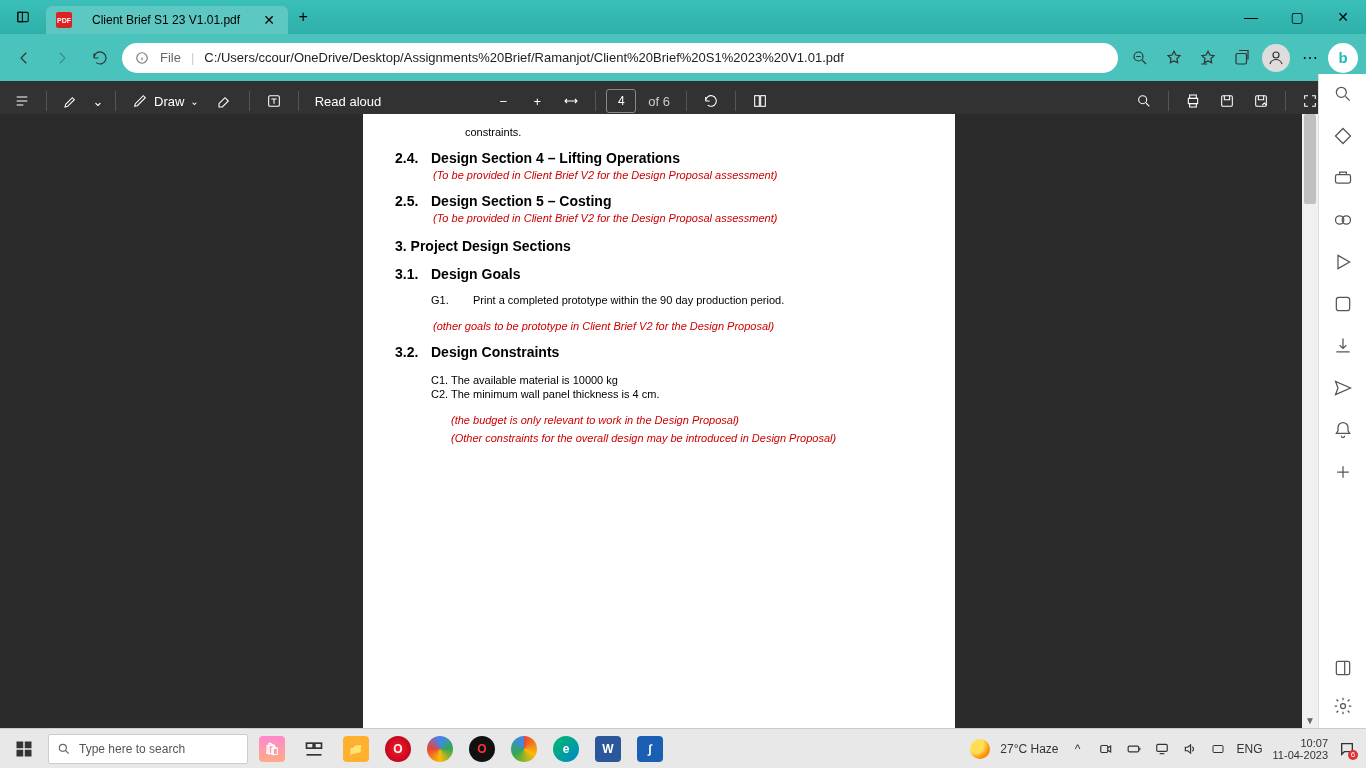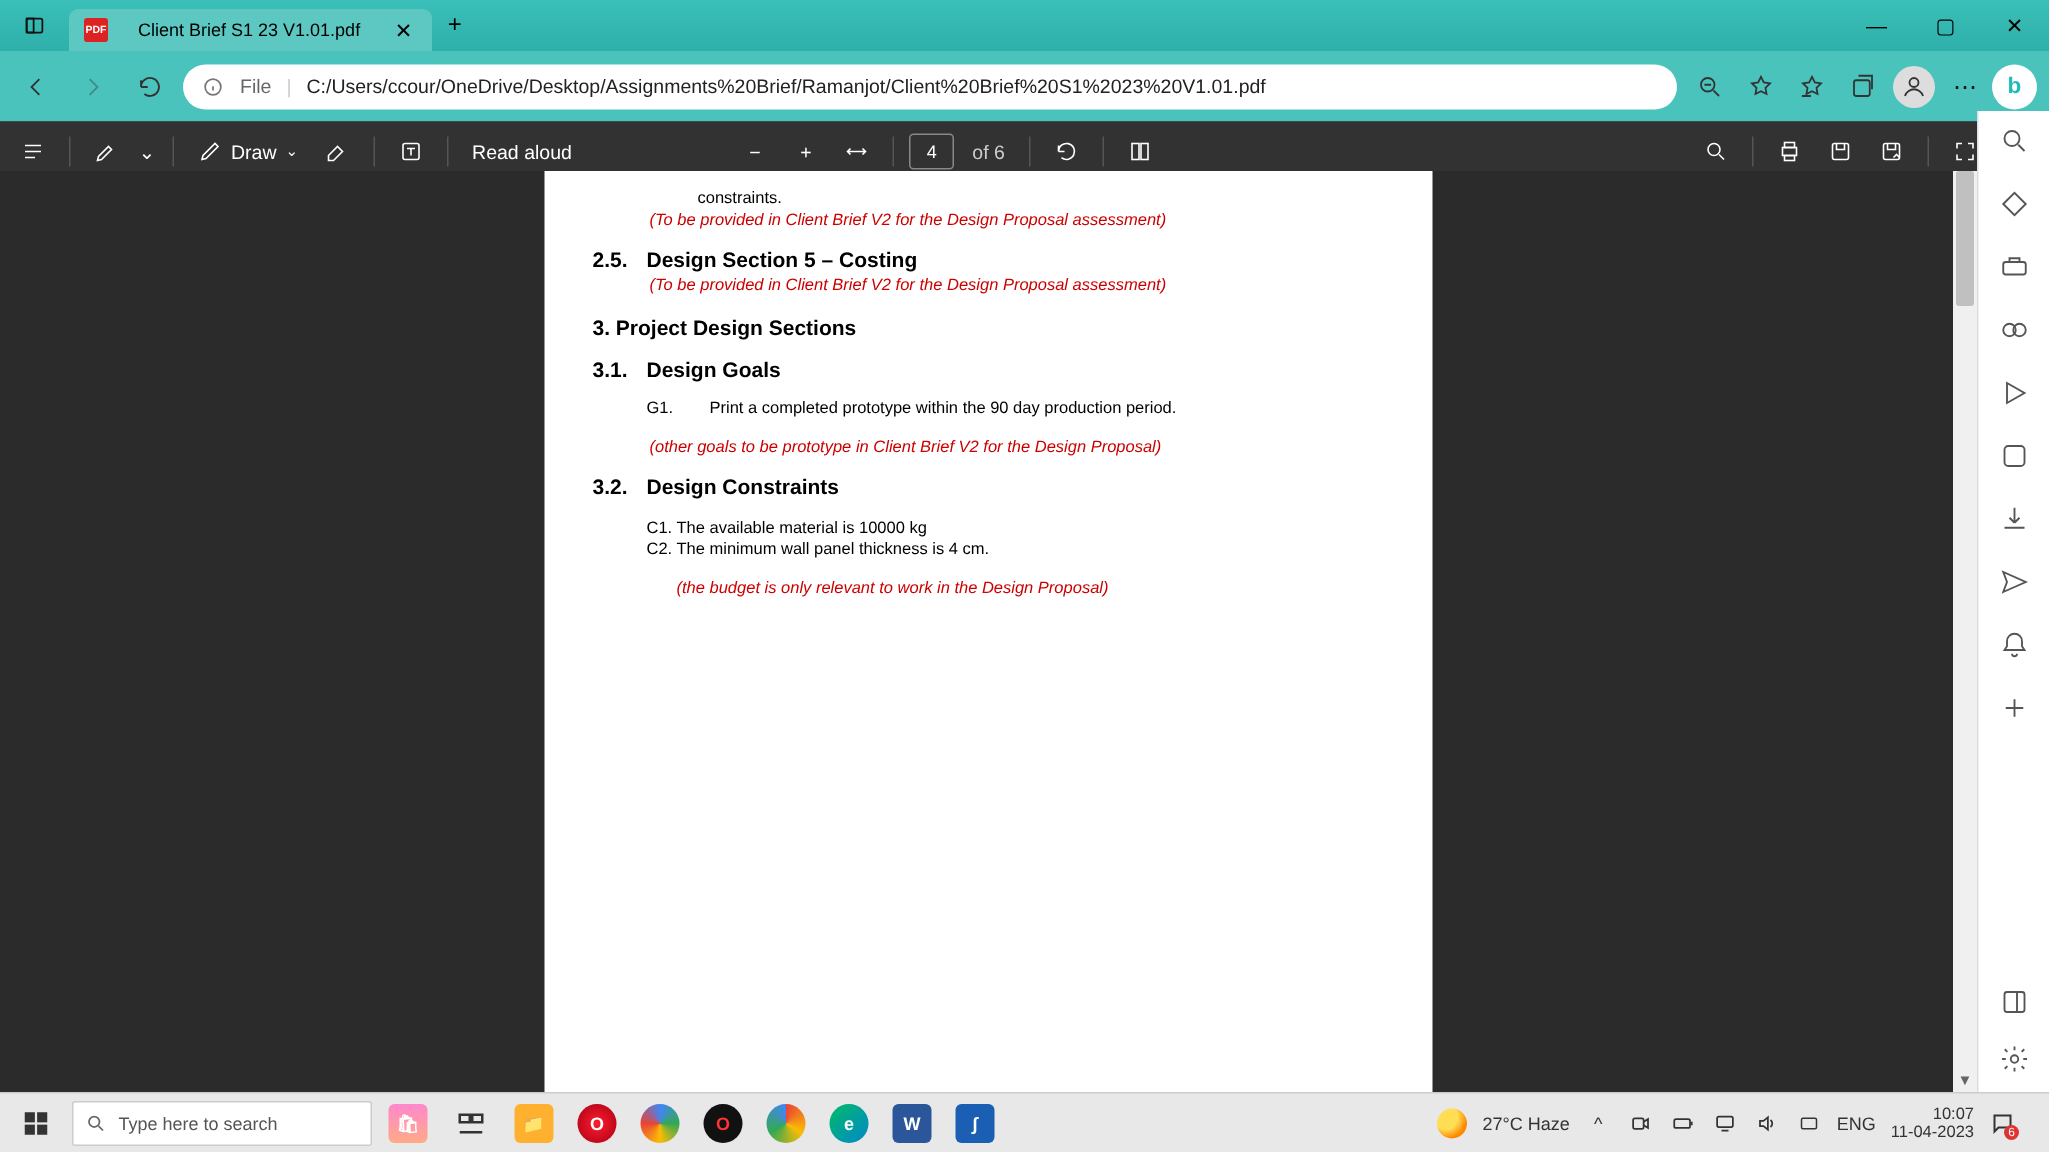--- a/index.html
+++ b/index.html
@@ -62,21 +62,21 @@
 .rsidebar .bottom { margin-top:auto; margin-bottom:10px; display:flex; flex-direction:column; gap:14px; align-items:center;}
 
 
 .taskbar { position:absolute; bottom:0; left:0; right:0; height:40px; background:#e8e8e8; border-top:1px solid #ccc; display:flex; align-items:center; font-size:12px;}
 .start-btn{width:48px;height:100%;display:flex;align-items:center;justify-content:center;cursor:pointer;}
 .start-btn svg{width:18px;height:18px;}
 .searchbox{flex:0 0 200px;height:30px;background:#fff;border:1px solid #ccc;display:flex;align-items:center;padding:0 8px;gap:8px;color:#555;border-radius:2px;}
 .task-items{display:flex;align-items:center;gap:6px;margin-left:6px;}
 .task-ic{width:36px;height:36px;display:flex;align-items:center;justify-content:center;cursor:pointer;}
 .task-ic span{width:26px;height:26px;border-radius:4px;display:flex;align-items:center;justify-content:center;font-size:12px;font-weight:bold;color:#fff;}
-.systray{margin-left:auto;display:flex;align-items:center;gap:10px;padding-right:22px;color:#333;}
+.systray{margin-left:auto;display:flex;align-items:center;gap:10px;padding-right:10px;color:#333;}
 .systray .ic{width:18px;height:18px;display:flex;align-items:center;justify-content:center;}
 .systray .clock{display:flex;flex-direction:column;align-items:flex-end;font-size:11px;line-height:12px;}
 .weather-ic{width:20px;height:20px;background:radial-gradient(circle at 30% 30%, #ffdd55 40%, #ff8800 70%);border-radius:50%;}
 .msg-badge{position:relative;}
 .msg-badge::after{content:"6";position:absolute;bottom:-2px;right:-2px;background:#d33;color:#fff;font-size:8px;width:10px;height:10px;border-radius:50%;display:flex;align-items:center;justify-content:center;}
 </style>
 </head>
 <body>
 
 <div class="titlebar">
@@ -263,20 +263,24 @@
         <circle cx="12" cy="12" r="3"></circle>
         <path d="M12 2v3M12 19v3M4.2 4.2l2.1 2.1M17.7 17.7l2.1 2.1M2 12h3M19 12h3M4.2 19.8l2.1-2.1M17.7 6.3l2.1-2.1"></path>
       </svg>
     </div>
 </div>
 
 <div class="content-wrap">
   <div class="page">
     <div class="p-fragtop">constraints.</div>
 
+    <div class="h-num">
+        <span class="num">2.4.</span>
+        <span>Design Section 4 – Lifting Operations</span>
+      </div>
     <div class="red-note">(To be provided in Client Brief V2 for the Design Proposal assessment)</div>
 
     <div class="h-num">
         <span class="num">2.5.</span>
         <span>Design Section 5 – Costing</span>
       </div>
     <div class="red-note">(To be provided in Client Brief V2 for the Design Proposal assessment)</div>
 
     <div class="h3-line">3.  Project Design Sections</div>
 
@@ -291,20 +295,21 @@
     <div class="red-note" style="margin-top:14px">(other goals to be prototype in Client Brief V2 for the Design Proposal)</div>
 
     <div class="h-num">
         <span class="num">3.2.</span>
         <span>Design Constraints</span>
       </div>
     <div style="height:12px"></div>
     <div class="constraint">C1. The available material is 10000 kg</div>
     <div class="constraint">C2. The minimum wall panel thickness is 4 cm.</div>
     <div class="red-indent">(the budget is only relevant to work in the Design Proposal)</div>
+    <div class="red-indent" style="margin-top:6px">(Other constraints for the overall design may be introduced in Design Proposal)</div>
   </div>
 </div>
 <div class="scrollbar-v">
   <div class="arrow up">▲</div>
   <div class="thumb"></div>
   <div class="arrow down">▼</div>
 </div>
 
 <div class="rsidebar">
   <div class="sb-ic">

